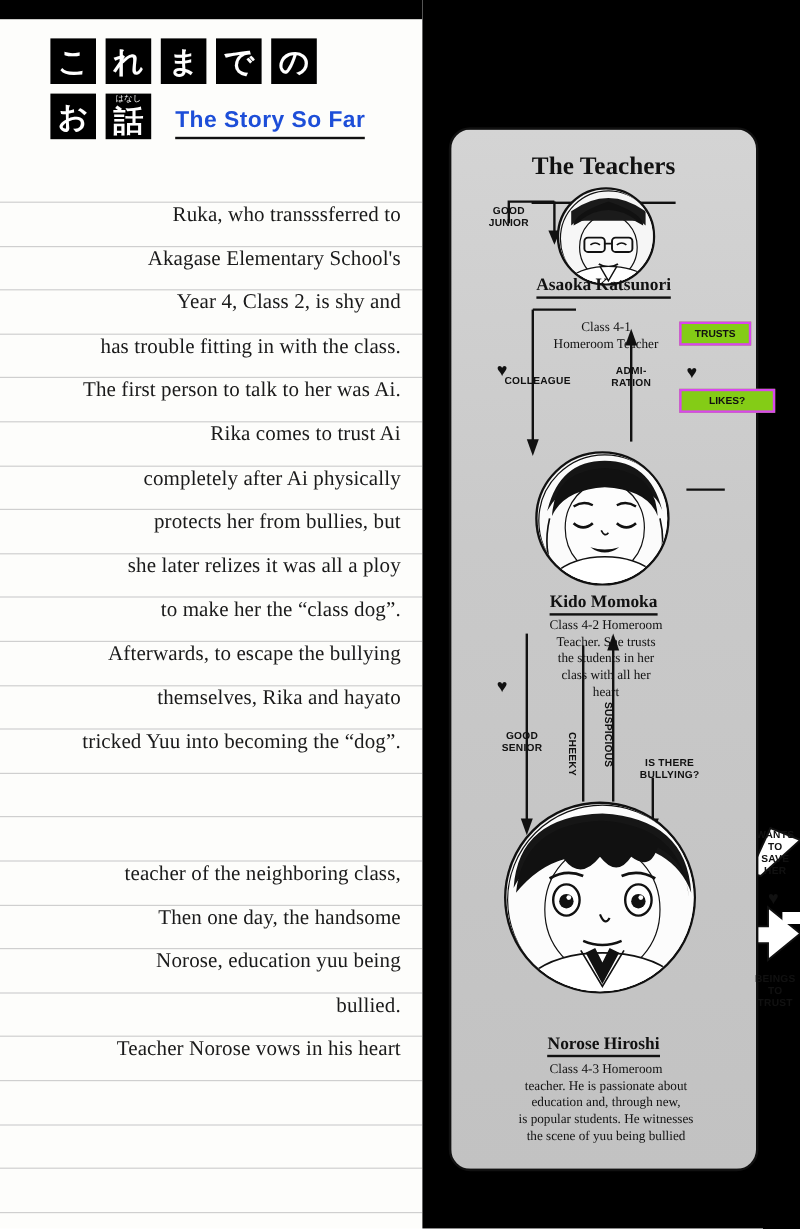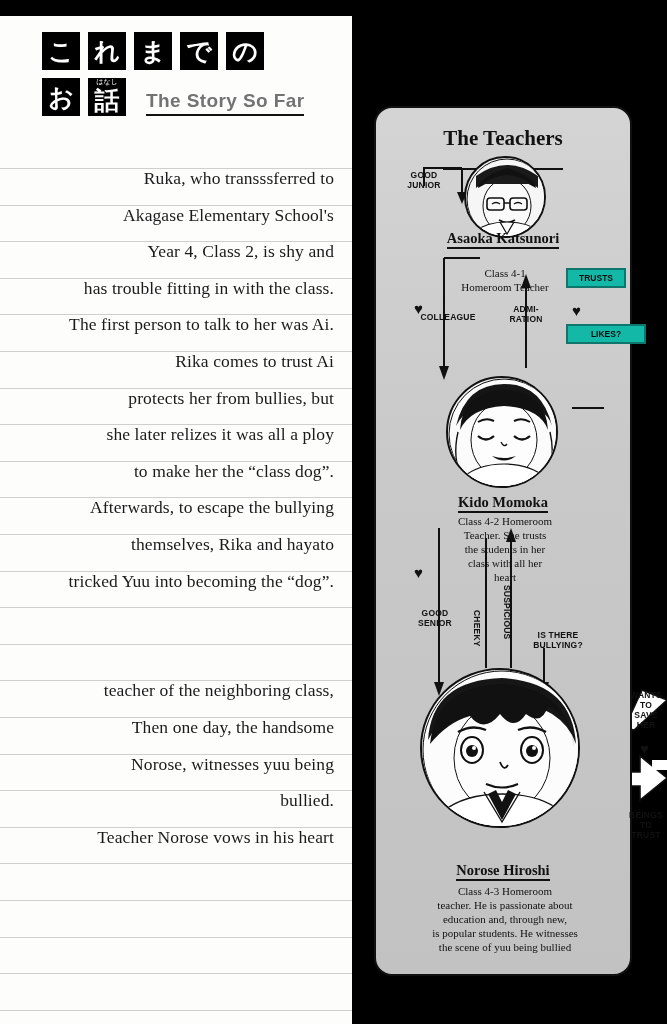--- a/index.html
+++ b/index.html
@@ -72,21 +72,21 @@
     letter-spacing: 0px;
   }
   .kanji-box .ruby + .main { margin-top: 7px; }
   .kanji-row.second { margin-top: 8px; align-items: flex-end; }
   .subtitle-en {
     margin-left: 12px;
     font-family: "Liberation Sans", sans-serif;
     font-weight: bold;
     font-size: 19px;
     letter-spacing: 0.4px;
-    color: #737373;
+    color: #1d4ed8;
     padding-bottom: 2px;
     border-bottom: 2px solid #111;
   }
 
   
   .story {
     position: absolute;
     left: 22px; top: 160px;
     width: 312px;
   }
@@ -171,22 +171,22 @@
     position: absolute;
     color: #111;
     font-size: 15px;
     line-height: 1;
   }
   svg.lines { position: absolute; left: 0; top: 0; width: 258px; height: 870px; }
   svg.outer { position: absolute; left: 0; top: 0; width: 315px; height: 1024px; }
 
   .callout {
     position: absolute;
-    background: #14b8a6;
-    border: 2px solid #0f766e;
+    background: #84cc16;
+    border: 2px solid #d946ef;
     font-family: "Liberation Sans", sans-serif;
     font-size: 8.5px;
     font-weight: bold;
     line-height: 10px;
     text-align: center;
     color: #111;
     padding: 3px 8px;
   }
 </style>
 </head>
@@ -253,31 +253,32 @@
       </div>
     </div>
 
     <div class="story" id="story">
         <p>Ruka, who transssferred to</p>
         <p>Akagase Elementary School's</p>
         <p>Year 4, Class 2, is shy and</p>
         <p>has trouble fitting in with the class.</p>
         <p>The first person to talk to her was Ai.</p>
         <p>Rika comes to trust Ai</p>
+        <p>completely after Ai physically</p>
         <p>protects her from bullies, but</p>
         <p>she later relizes it was all a ploy</p>
         <p>to make her the “class dog”.</p>
         <p>Afterwards, to escape the bullying</p>
         <p>themselves, Rika and hayato</p>
         <p>tricked Yuu into becoming the “dog”.</p>
         <div class="gap"></div>
         <div class="gap"></div>
         <p>teacher of the neighboring class,</p>
         <p>Then one day, the handsome</p>
-        <p>Norose, witnesses yuu being</p>
+        <p>Norose, education yuu being</p>
         <p>bullied.</p>
         <p>Teacher Norose vows in his heart</p>
       </div>
   </div>
 
   <div id="right-page">
 
     <svg class="outer" viewBox="0 0 315 1024">
 
       <path d="M315,778 L288,756 L288,772 L268,772 L268,786 L288,786 L288,800 Z" fill="#ffffff" stroke="#111" stroke-width="1.6"></path>

